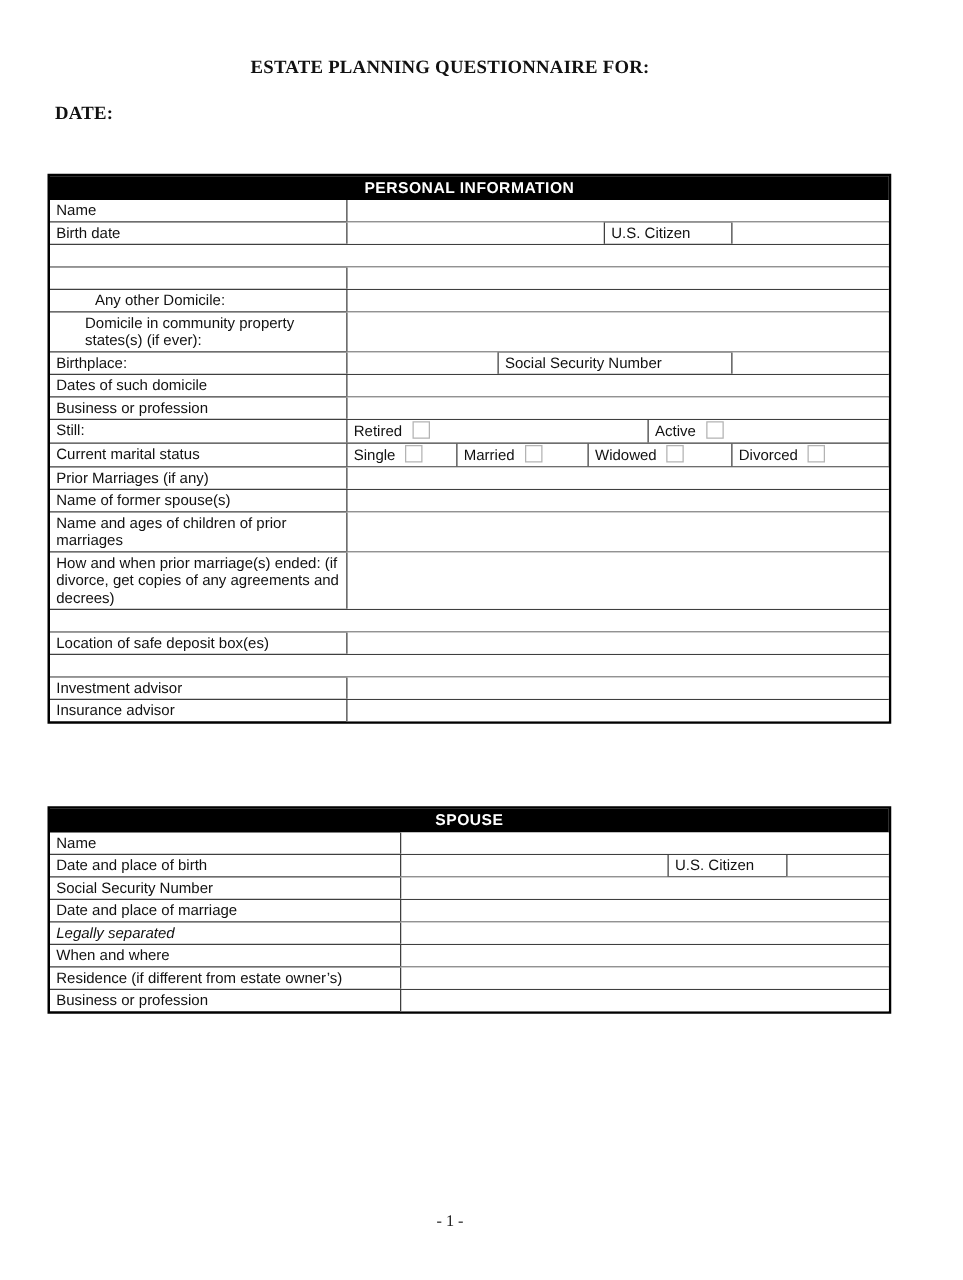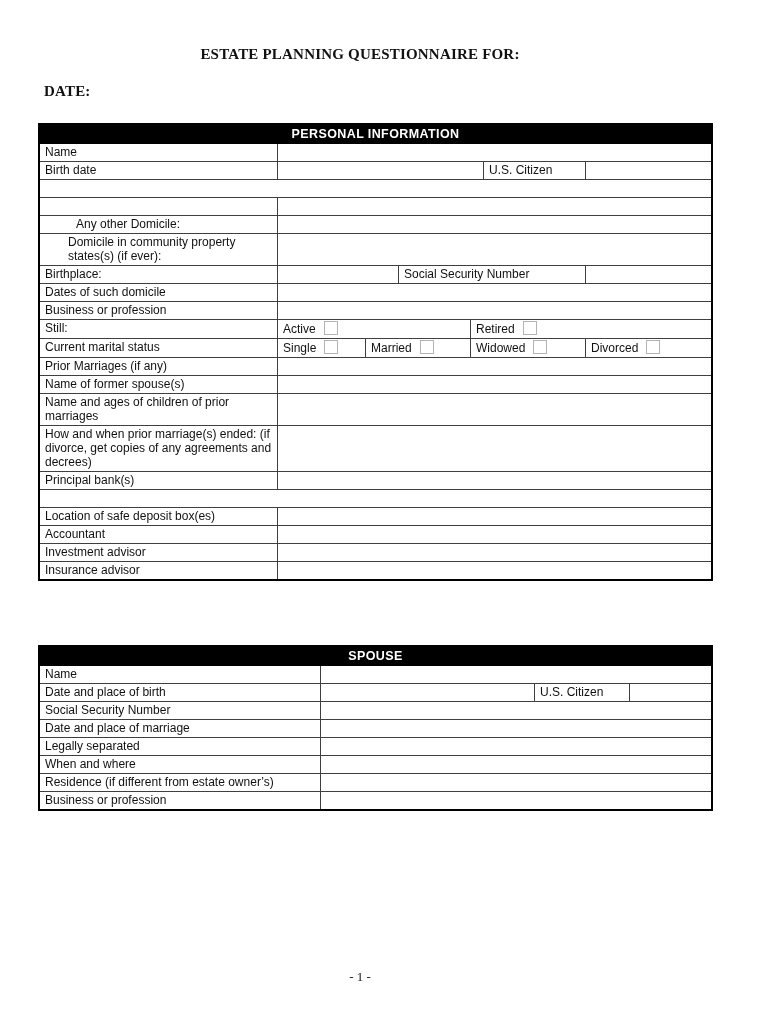--- a/index.html
+++ b/index.html
@@ -28,21 +28,21 @@
     font-weight: bold; font-size: 15px; letter-spacing: 0.2px;
     color: #111111;
   }
   .tbl {
     position: absolute; left: 38px;
     width: 675px;
     box-sizing: border-box;
     border: 2px solid var(--outer-border, #000);
     background: #ffffff;
   }
-  .tbl.personal { top: 123px; }
+  .tbl.personal { top: 139px; }
   .tbl.spouse   { top: 645px; }
   .tbl-header {
     background: var(--header-bg, #000);
     color: var(--header-text, #fff);
     text-align: center;
     font-weight: bold; font-size: 12.5px;
     line-height: 19px; height: 19px;
     letter-spacing: 0.4px;
   }
   .trow { display: flex; align-items: stretch; }
@@ -118,22 +118,22 @@
       <div class="trow">
         <div class="cell label" style="flex: 0 0 237px; width: 237px;">Dates of such domicile</div>
         <div class="cell field" style="flex: 1 1 auto; width: 438px;"></div>
       </div>
       <div class="trow">
         <div class="cell label" style="flex: 0 0 237px; width: 237px;">Business or profession</div>
         <div class="cell field" style="flex: 1 1 auto; width: 438px;"></div>
       </div>
       <div class="trow">
         <div class="cell label" style="flex: 0 0 237px; width: 237px;">Still:</div>
+        <div class="cell check" style="flex: 1 1 auto; width: 245px;"><span>Retired</span><span class="box"></span></div>
         <div class="cell check" style="flex: 0 0 193px; width: 193px;"><span>Active</span><span class="box"></span></div>
-        <div class="cell check" style="flex: 1 1 auto; width: 245px;"><span>Retired</span><span class="box"></span></div>
       </div>
       <div class="trow">
         <div class="cell label" style="flex: 0 0 237px; width: 237px;">Current marital status</div>
         <div class="cell check" style="flex: 0 0 88px; width: 88px;"><span>Single</span><span class="box"></span></div>
         <div class="cell check" style="flex: 0 0 105px; width: 105px;"><span>Married</span><span class="box"></span></div>
         <div class="cell check" style="flex: 0 0 115px; width: 115px;"><span>Widowed</span><span class="box"></span></div>
         <div class="cell check" style="flex: 1 1 auto; width: 130px;"><span>Divorced</span><span class="box"></span></div>
       </div>
       <div class="trow">
         <div class="cell label" style="flex: 0 0 237px; width: 237px;">Prior Marriages (if any)</div>
@@ -145,32 +145,27 @@
       </div>
       <div class="trow">
         <div class="cell label" style="flex: 0 0 237px; width: 237px;">Name and ages of children of prior marriages</div>
         <div class="cell field" style="flex: 1 1 auto; width: 438px;"></div>
       </div>
       <div class="trow">
         <div class="cell label" style="flex: 0 0 237px; width: 237px;">How and when prior marriage(s) ended:  (if divorce, get copies of any agreements and decrees)</div>
         <div class="cell field" style="flex: 1 1 auto; width: 438px;"></div>
       </div>
       <div class="trow">
-        <div class="cell label" style="flex: 0 0 237px; width: 237px;">Principal bank(s)</div>
-        <div class="cell field" style="flex: 1 1 auto; width: 438px;"></div>
-      </div>
-      <div class="trow">
         <div class="cell field" style="flex: 1 1 auto; width: 438px;"></div>
       </div>
       <div class="trow">
         <div class="cell label" style="flex: 0 0 237px; width: 237px;">Location of safe deposit box(es)</div>
         <div class="cell field" style="flex: 1 1 auto; width: 438px;"></div>
       </div>
       <div class="trow">
-        <div class="cell label" style="flex: 0 0 237px; width: 237px;">Accountant</div>
         <div class="cell field" style="flex: 1 1 auto; width: 438px;"></div>
       </div>
       <div class="trow">
         <div class="cell label" style="flex: 0 0 237px; width: 237px;">Investment advisor</div>
         <div class="cell field" style="flex: 1 1 auto; width: 438px;"></div>
       </div>
       <div class="trow">
         <div class="cell label" style="flex: 0 0 237px; width: 237px;">Insurance advisor</div>
         <div class="cell field" style="flex: 1 1 auto; width: 438px;"></div>
       </div>
@@ -189,21 +184,21 @@
       </div>
       <div class="trow">
         <div class="cell label" style="flex: 0 0 280px; width: 280px;">Social Security Number</div>
         <div class="cell field" style="flex: 1 1 auto; width: 395px;"></div>
       </div>
       <div class="trow">
         <div class="cell label" style="flex: 0 0 280px; width: 280px;">Date and place of marriage</div>
         <div class="cell field" style="flex: 1 1 auto; width: 395px;"></div>
       </div>
       <div class="trow">
-        <div class="cell label" style="flex: 0 0 280px; width: 280px;">Legally separated</div>
+        <div class="cell label" style="flex: 0 0 280px; width: 280px; font-style: italic;">Legally separated</div>
         <div class="cell field" style="flex: 1 1 auto; width: 395px;"></div>
       </div>
       <div class="trow">
         <div class="cell label" style="flex: 0 0 280px; width: 280px;">When and where</div>
         <div class="cell field" style="flex: 1 1 auto; width: 395px;"></div>
       </div>
       <div class="trow">
         <div class="cell label" style="flex: 0 0 280px; width: 280px;">Residence (if different from estate owner’s)</div>
         <div class="cell field" style="flex: 1 1 auto; width: 395px;"></div>
       </div>

